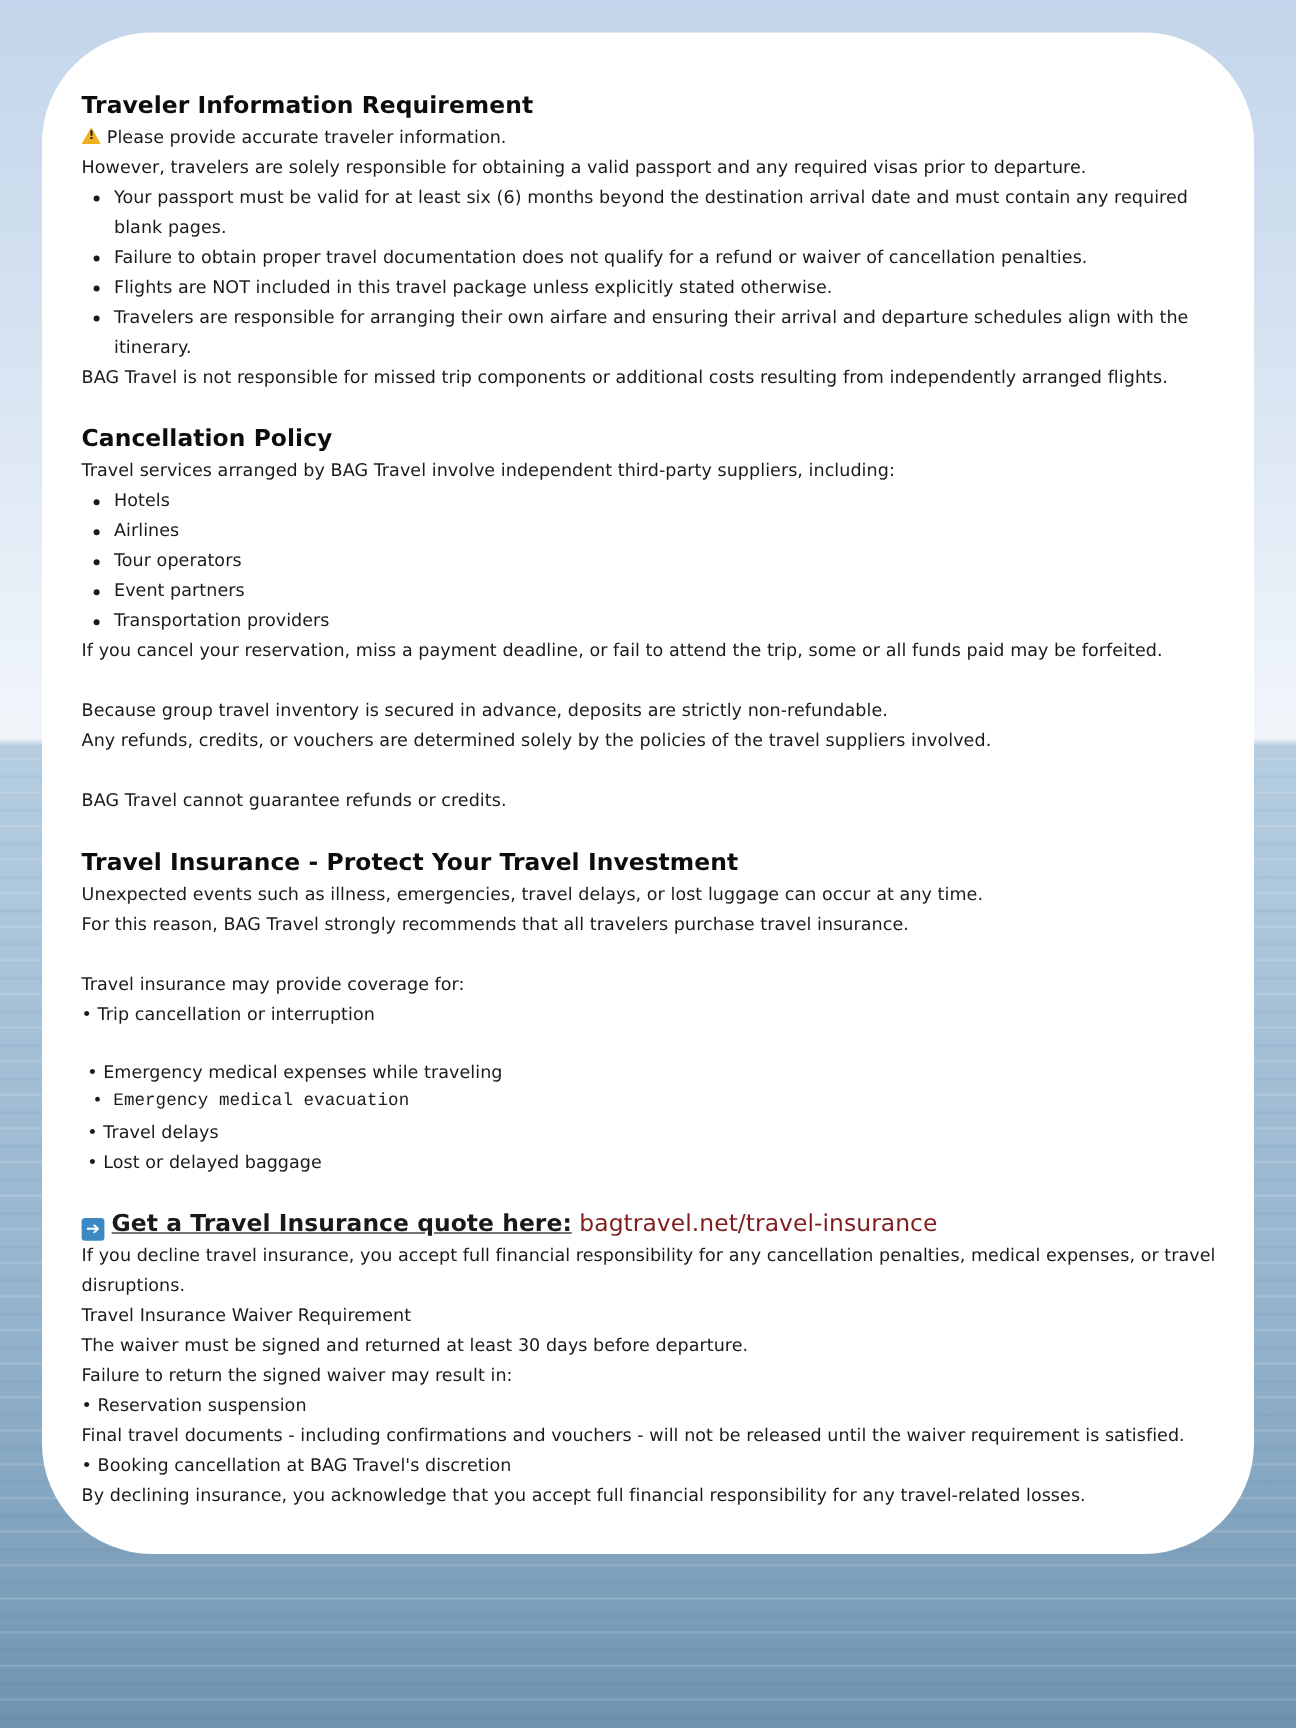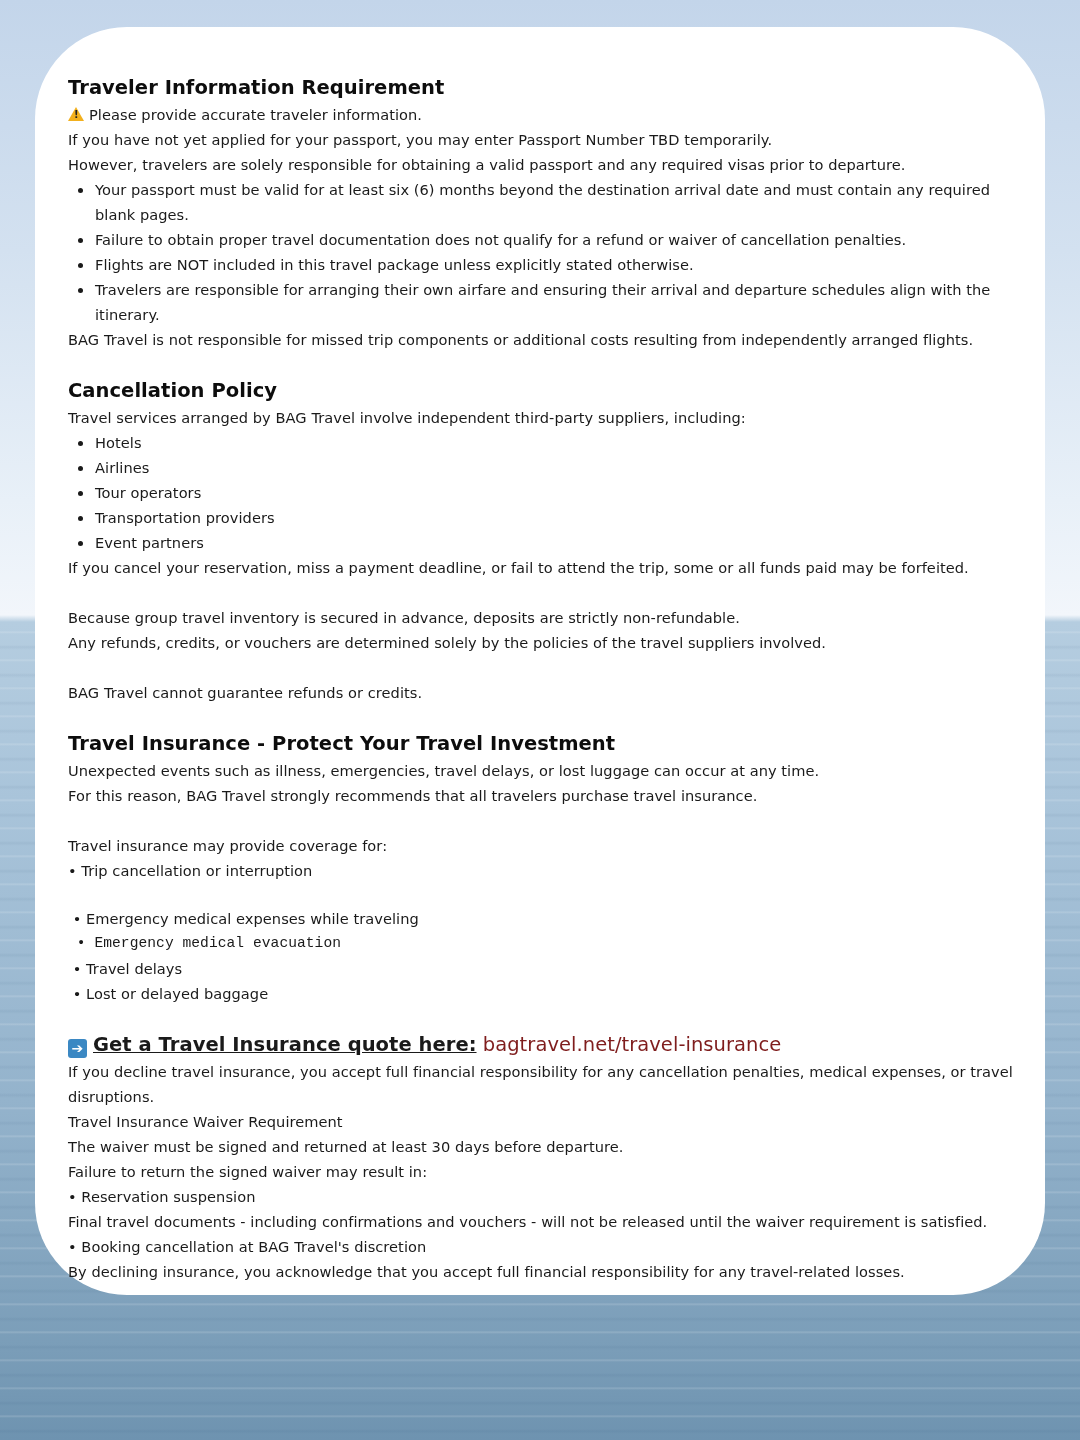--- a/index.html
+++ b/index.html
@@ -61,40 +61,39 @@
 </head>
 <body>
 
 <div class="sea-streaks"></div>
 
 <div class="card">
   <div class="content">
 
     <h2>Traveler Information Requirement</h2>
     <p><span class="warn-icon"></span><span>Please provide accurate traveler information.</span></p>
-    <p>If you have not yet applied for your passport, you may enter Passport Number TBD temporarily.</p>
     <p>However, travelers are solely responsible for obtaining a valid passport and any required visas prior to departure.</p>
     <ul class="dots">
       <li>Your passport must be valid for at least six (6) months beyond the destination arrival date and must contain any required blank pages.</li>
       <li>Failure to obtain proper travel documentation does not qualify for a refund or waiver of cancellation penalties.</li>
       <li>Flights are NOT included in this travel package unless explicitly stated otherwise.</li>
       <li>Travelers are responsible for arranging their own airfare and ensuring their arrival and departure schedules align with the itinerary.</li>
     </ul>
     <p>BAG Travel is not responsible for missed trip components or additional costs resulting from independently arranged flights.</p>
 
     <div class="h-gap"></div>
 
     <h2>Cancellation Policy</h2>
     <p>Travel services arranged by BAG Travel involve independent third-party suppliers, including:</p>
     <ul class="dots">
       <li>Hotels</li>
       <li>Airlines</li>
       <li>Tour operators</li>
+      <li>Event partners</li>
       <li>Transportation providers</li>
-      <li>Event partners</li>
     </ul>
     <p>If you cancel your reservation, miss a payment deadline, or fail to attend the trip, some or all funds paid may be forfeited.</p>
     <div class="spacer"></div>
     <p>Because group travel inventory is secured in advance, deposits are strictly non-refundable.</p>
     <p>Any refunds, credits, or vouchers are determined solely by the policies of the travel suppliers involved.</p>
     <div class="spacer"></div>
     <p>BAG Travel cannot guarantee refunds or credits.</p>
 
     <div class="h-gap"></div>
 

